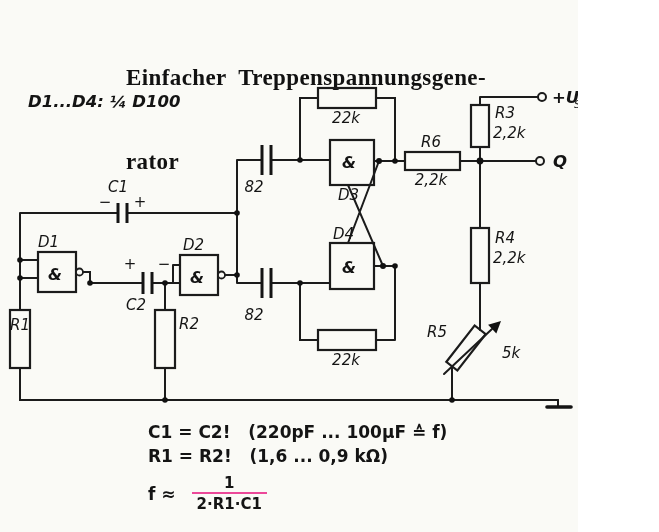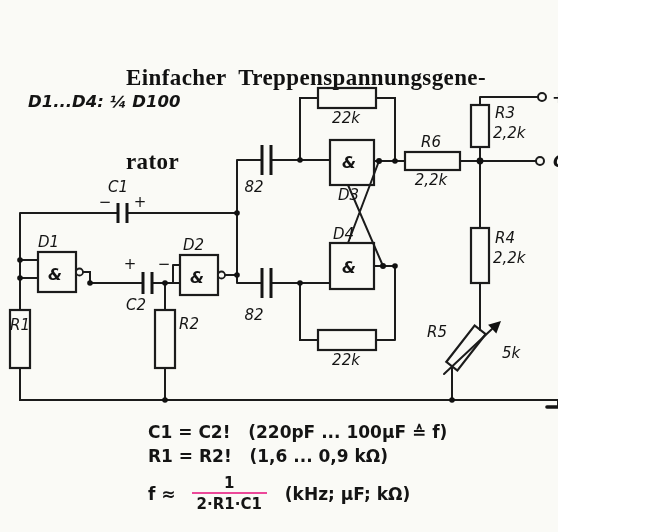--- a/index.html
+++ b/index.html
@@ -3,20 +3,21 @@
 <meta charset="utf-8">
 <style>
   html,body{margin:0;padding:0;}
   .page{
     position:relative;
     width:558px;height:532px;
     background:#fafaf6;
     overflow:hidden;
     font-family:"DejaVu Sans",sans-serif;
     color:#161616;
+    padding-left:20px;
   }
   .title-block{
     position:absolute;left:126px;top:8px;
     font-family:"Liberation Serif",serif;
     font-weight:700;font-size:23px;line-height:28px;
     letter-spacing:.4px;color:#111;
     white-space:pre;
   }
   .note{
     position:absolute;left:28px;top:92px;
@@ -160,17 +161,16 @@
 
   <div class="formulas">
     <div class="f-line">C1 = C2!   (220pF ... 100µF ≙ f)</div>
     <div class="f-line">R1 = R2!   (1,6 ... 0,9 kΩ)</div>
     <div class="f-line3">
       <span class="f-lhs">f ≈</span>
       <span class="frac">
         <span class="num">1</span>
         <span class="den">2·R1·C1</span>
       </span>
-      <span class="f-units">(kHz; µF; kΩ)</span>
     </div>
   </div>
 
 </div>
 
 </body></html>

